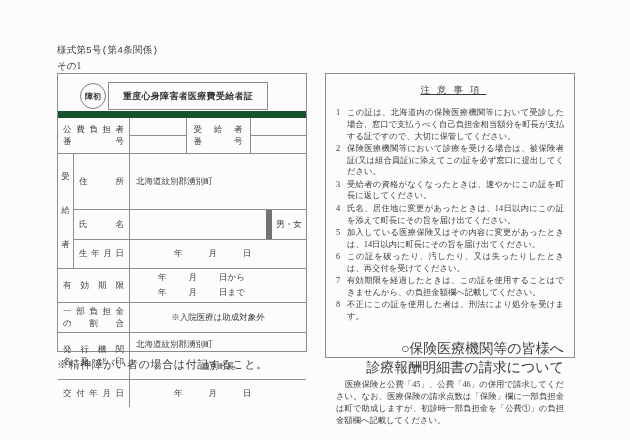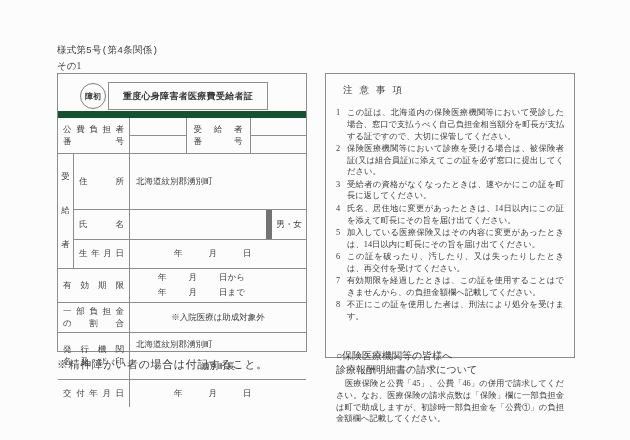--- a/index.html
+++ b/index.html
@@ -280,26 +280,27 @@
     position: absolute;
     left: 325px;
     top: 73px;
     width: 250px;
     height: 285px;
     border: 1px solid #8d8d8d;
     box-sizing: border-box;
     padding: 10px 10px 8px 10px;
   }
   .notice-title {
-    text-align: left;
+    text-align: center;
     font-size: 9.5px;
     letter-spacing: 7px;
     padding-left: 7px;
     color: #3c3c3c;
     margin-bottom: 10px;
+    text-decoration: underline;
   }
   .notice-list {
     list-style: none;
     margin: 0;
     padding: 0;
   }
   .notice-list li {
     display: flex;
     font-size: 8.3px;
     line-height: 1.42;
@@ -309,24 +310,25 @@
   .notice-list .num {
     width: 11px;
     flex: none;
   }
   .notice-list .txt {
     flex: 1;
     text-align: justify;
     text-justify: inter-character;
   }
   .notice-sub {
-    margin-top: 26px;
-    font-size: 10px;
+    margin-top: 16px;
+    font-size: 14px;
     line-height: 1.42;
     color: #3c3c3c;
+    text-align: right;
   }
   .notice-sub .h1, .notice-sub .h2 { display: block; }
   .notice-para {
     margin-top: 1px;
     font-size: 8.3px;
     line-height: 1.42;
     color: #3c3c3c;
     text-indent: 9px;
     text-align: justify;
     text-justify: inter-character;

